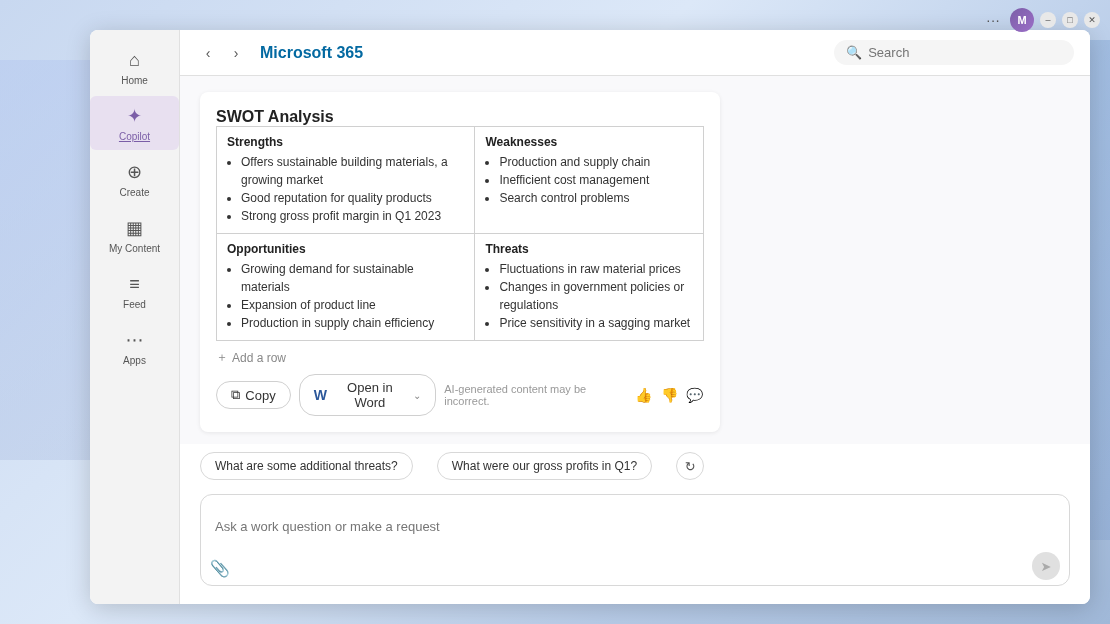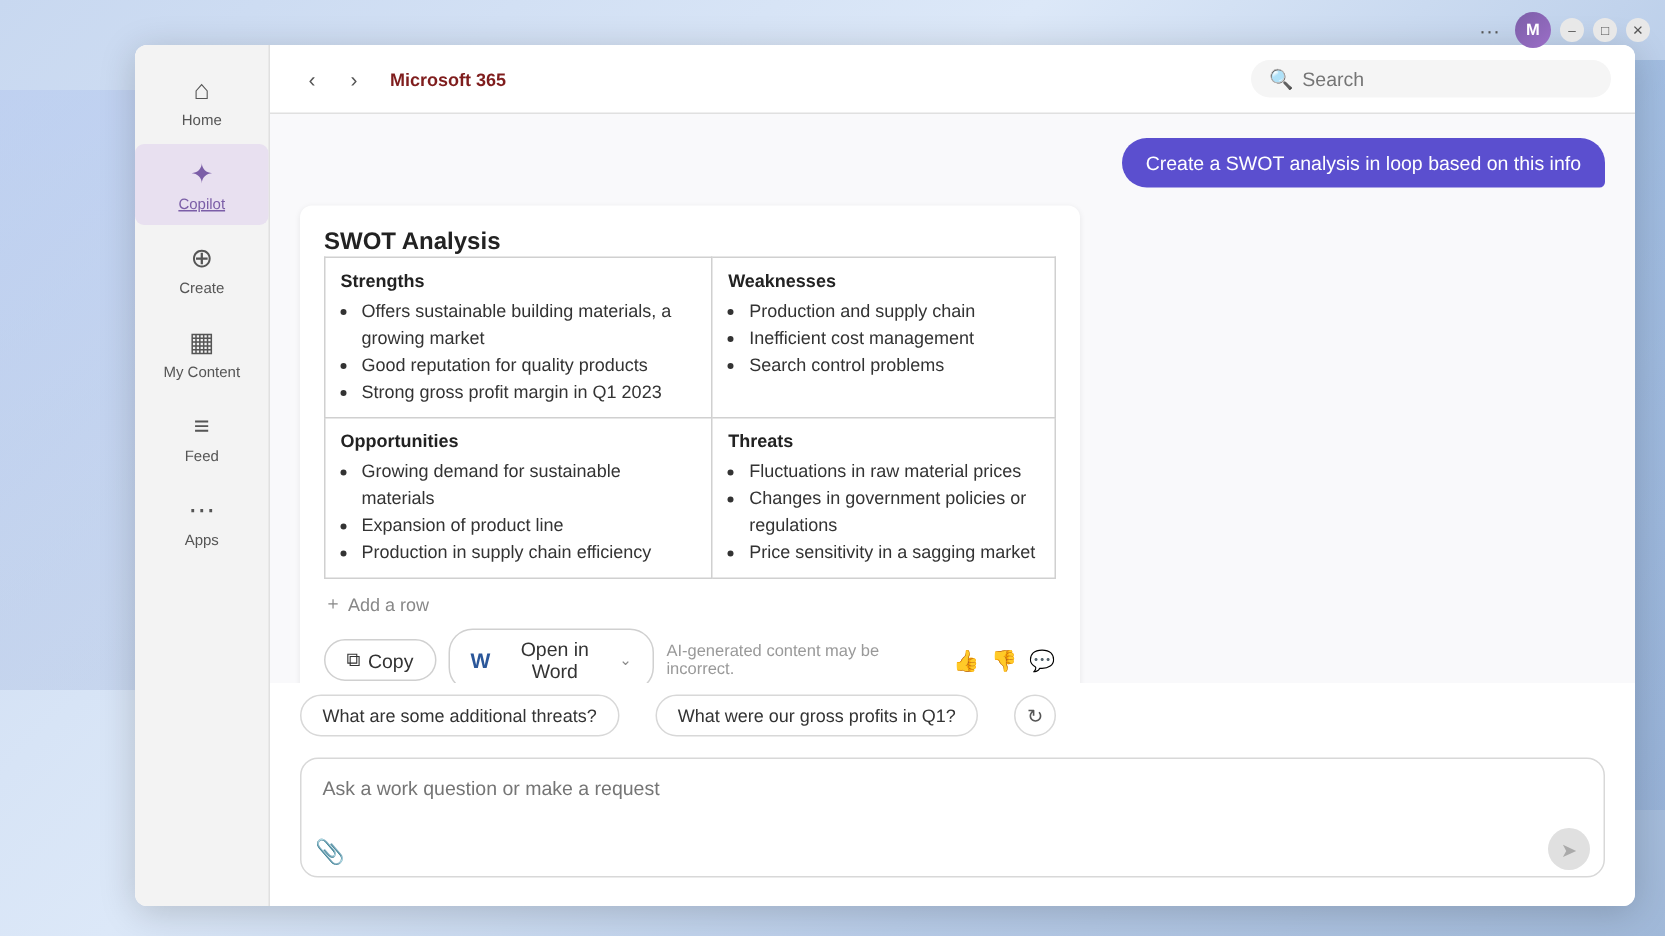--- a/index.html
+++ b/index.html
@@ -144,23 +144,23 @@
       background: none;
       cursor: pointer;
       font-size: 14px;
       color: #555;
       display: flex;
       align-items: center;
       justify-content: center;
       border-radius: 4px;
     }
     .app-title {
-      font-size: 12px;
+      font-size: 16px;
       font-weight: 600;
-      color: #7f1d1d;
+      color: #0369a1;
       margin-right: auto;
     }
     .search-bar {
       display: flex;
       align-items: center;
       background: #f5f5f5;
       border-radius: 20px;
       padding: 5px 12px;
       width: 240px;
       gap: 6px;
@@ -346,21 +346,21 @@
       background: white;
       flex-shrink: 0;
     }
     .input-wrapper {
       position: relative;
     }
     .input-text-area {
       width: 100%;
       border: 1px solid #d8d8d8;
       border-radius: 12px;
-      padding: 12px 44px 36px 14px;
+      padding: 24px 44px 36px 14px;
       font-size: 13px;
       color: #999;
       background: white;
       resize: none;
       outline: none;
       font-family: inherit;
       min-height: 64px;
     }
     .input-bottom-row {
       display: flex;
@@ -469,23 +469,20 @@
       </div>
       <div class="app-title">Microsoft 365</div>
       <div class="search-bar">
         <span class="search-icon-small">🔍</span>
         <input class="search-input" type="text" placeholder="Search" style="">
       </div>
     </div>
 
     <div class="chat-area">
 
-      <div class="user-message-bubble" style="align-self:flex-end;">
-        <span>Create a SWOT analysis in loop based on this info</span>
-      </div>
 
       <div class="swot-card">
         <div class="swot-title">SWOT Analysis</div>
 
         <table class="swot-table">
           <tbody>
             <tr>
               <td>
                 <div class="swot-header">Strengths</div>
                 <ul class="swot-list">

